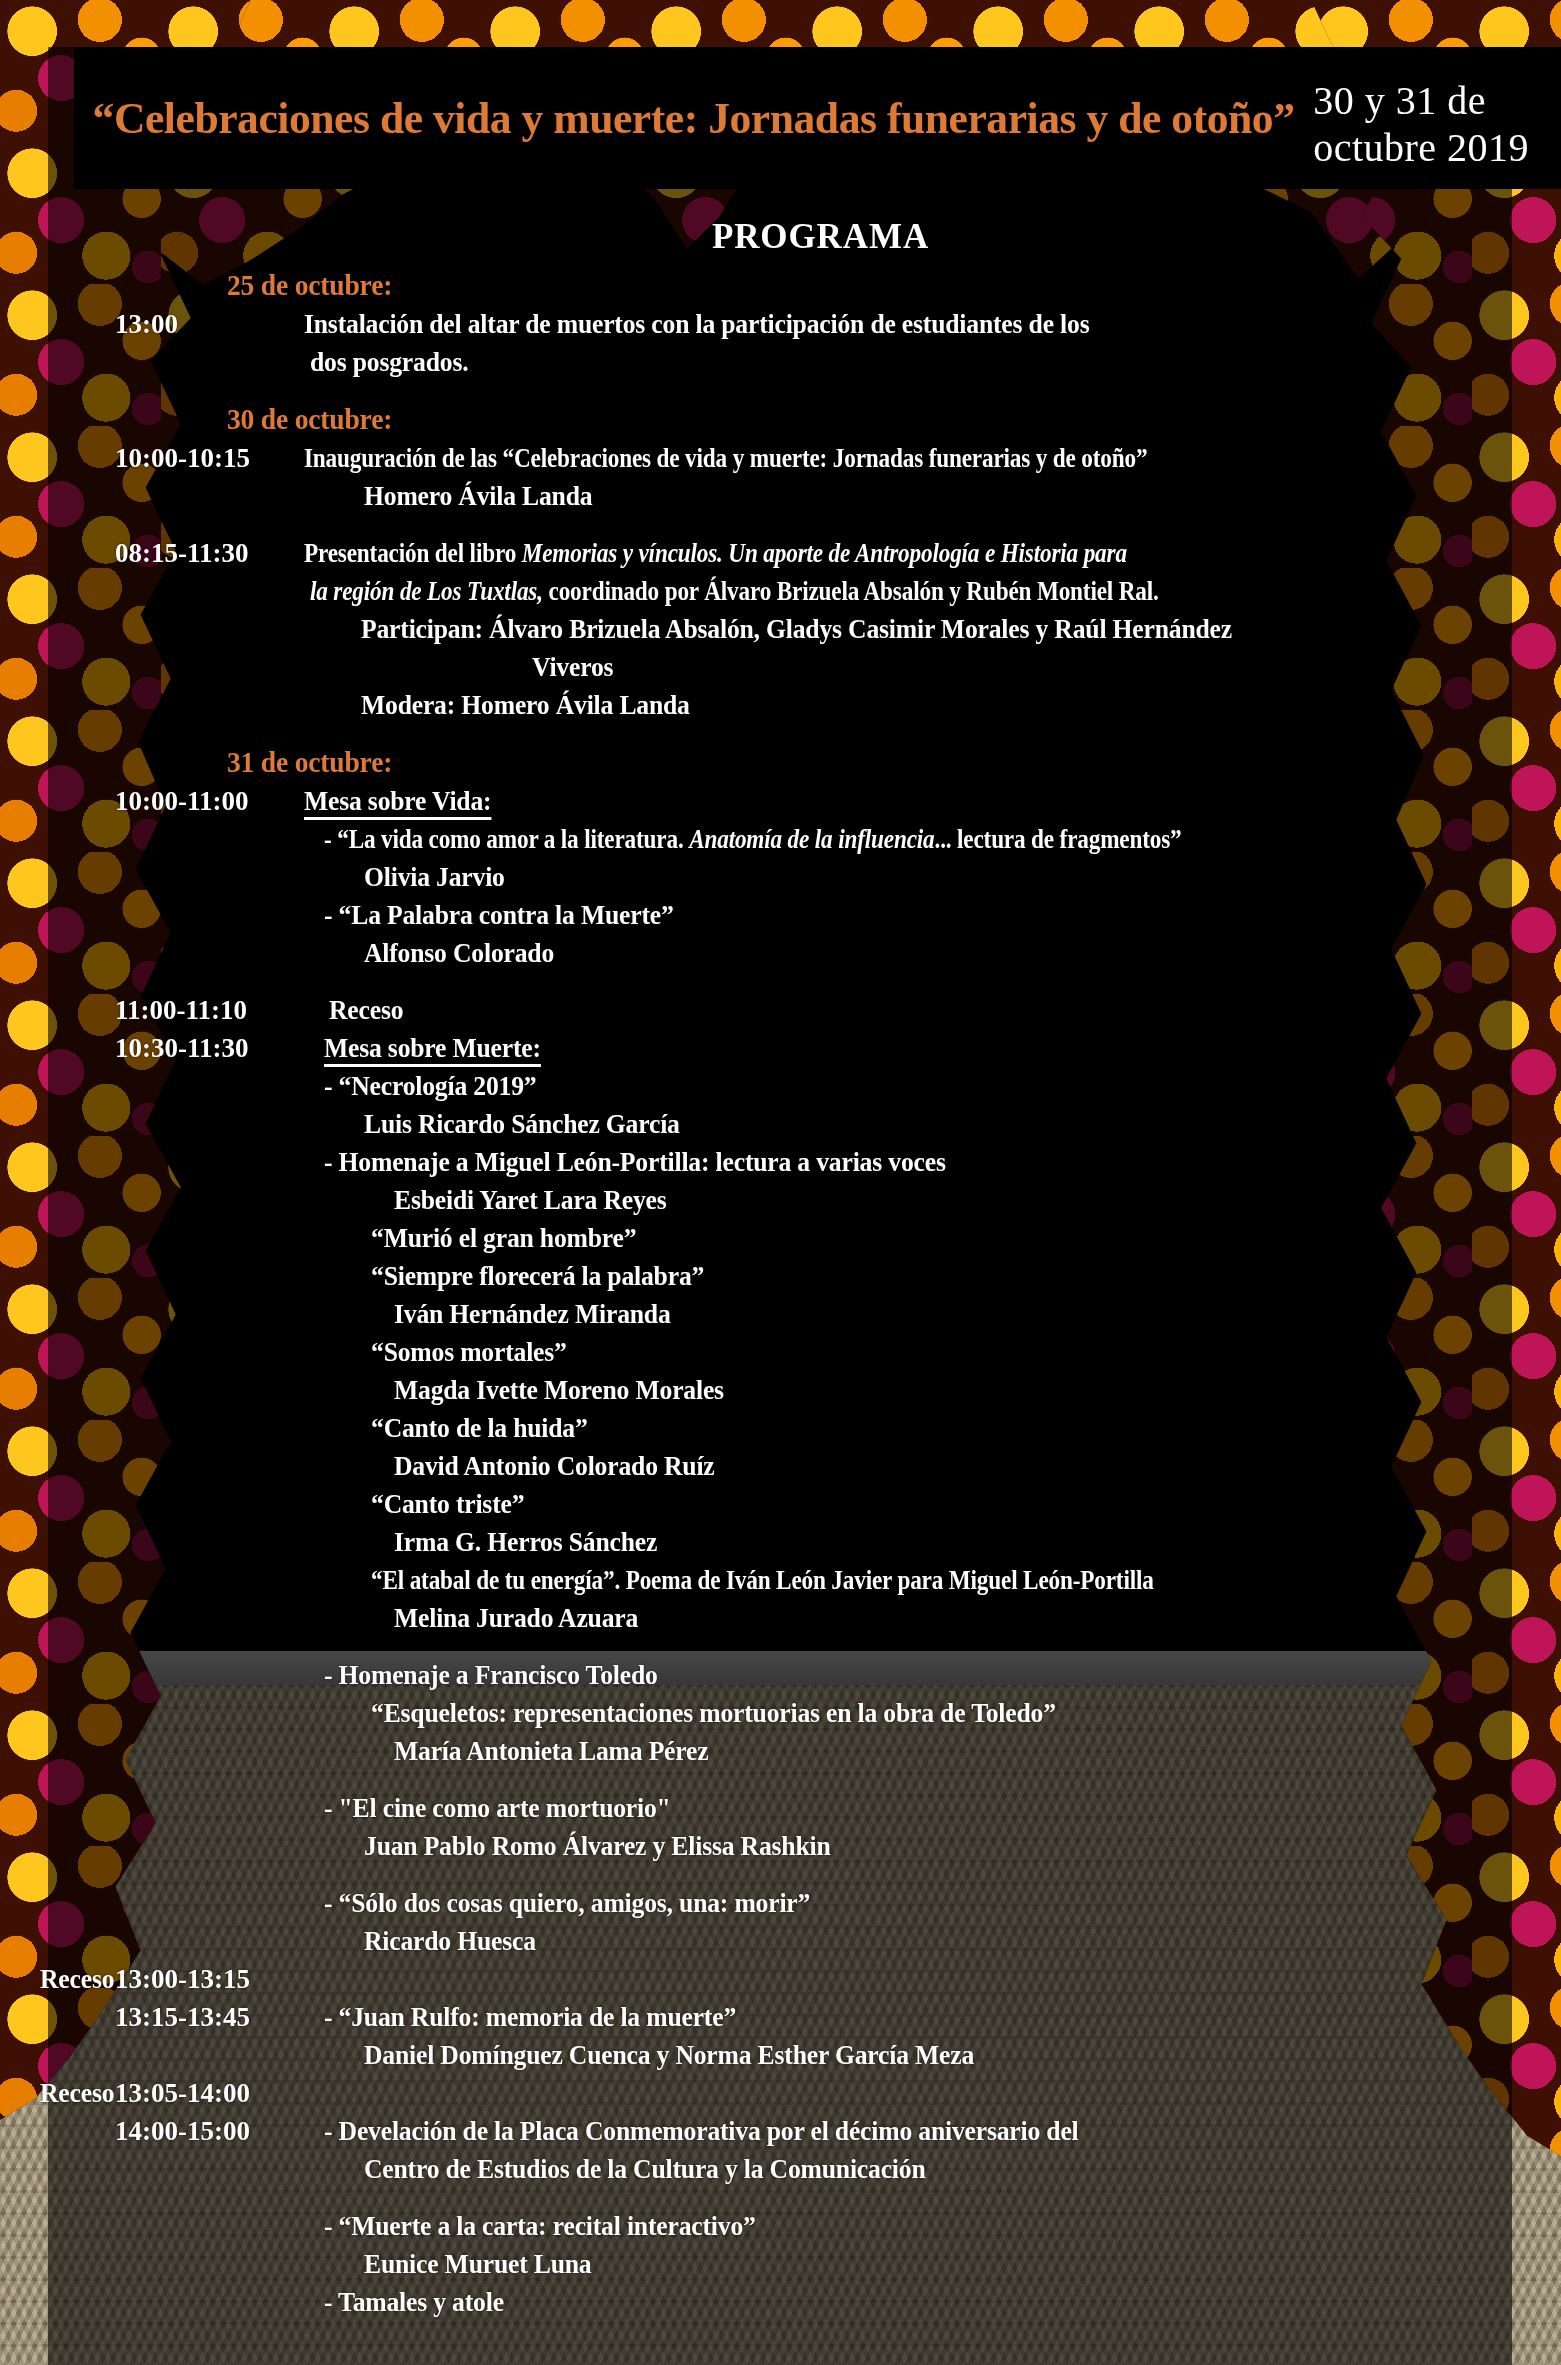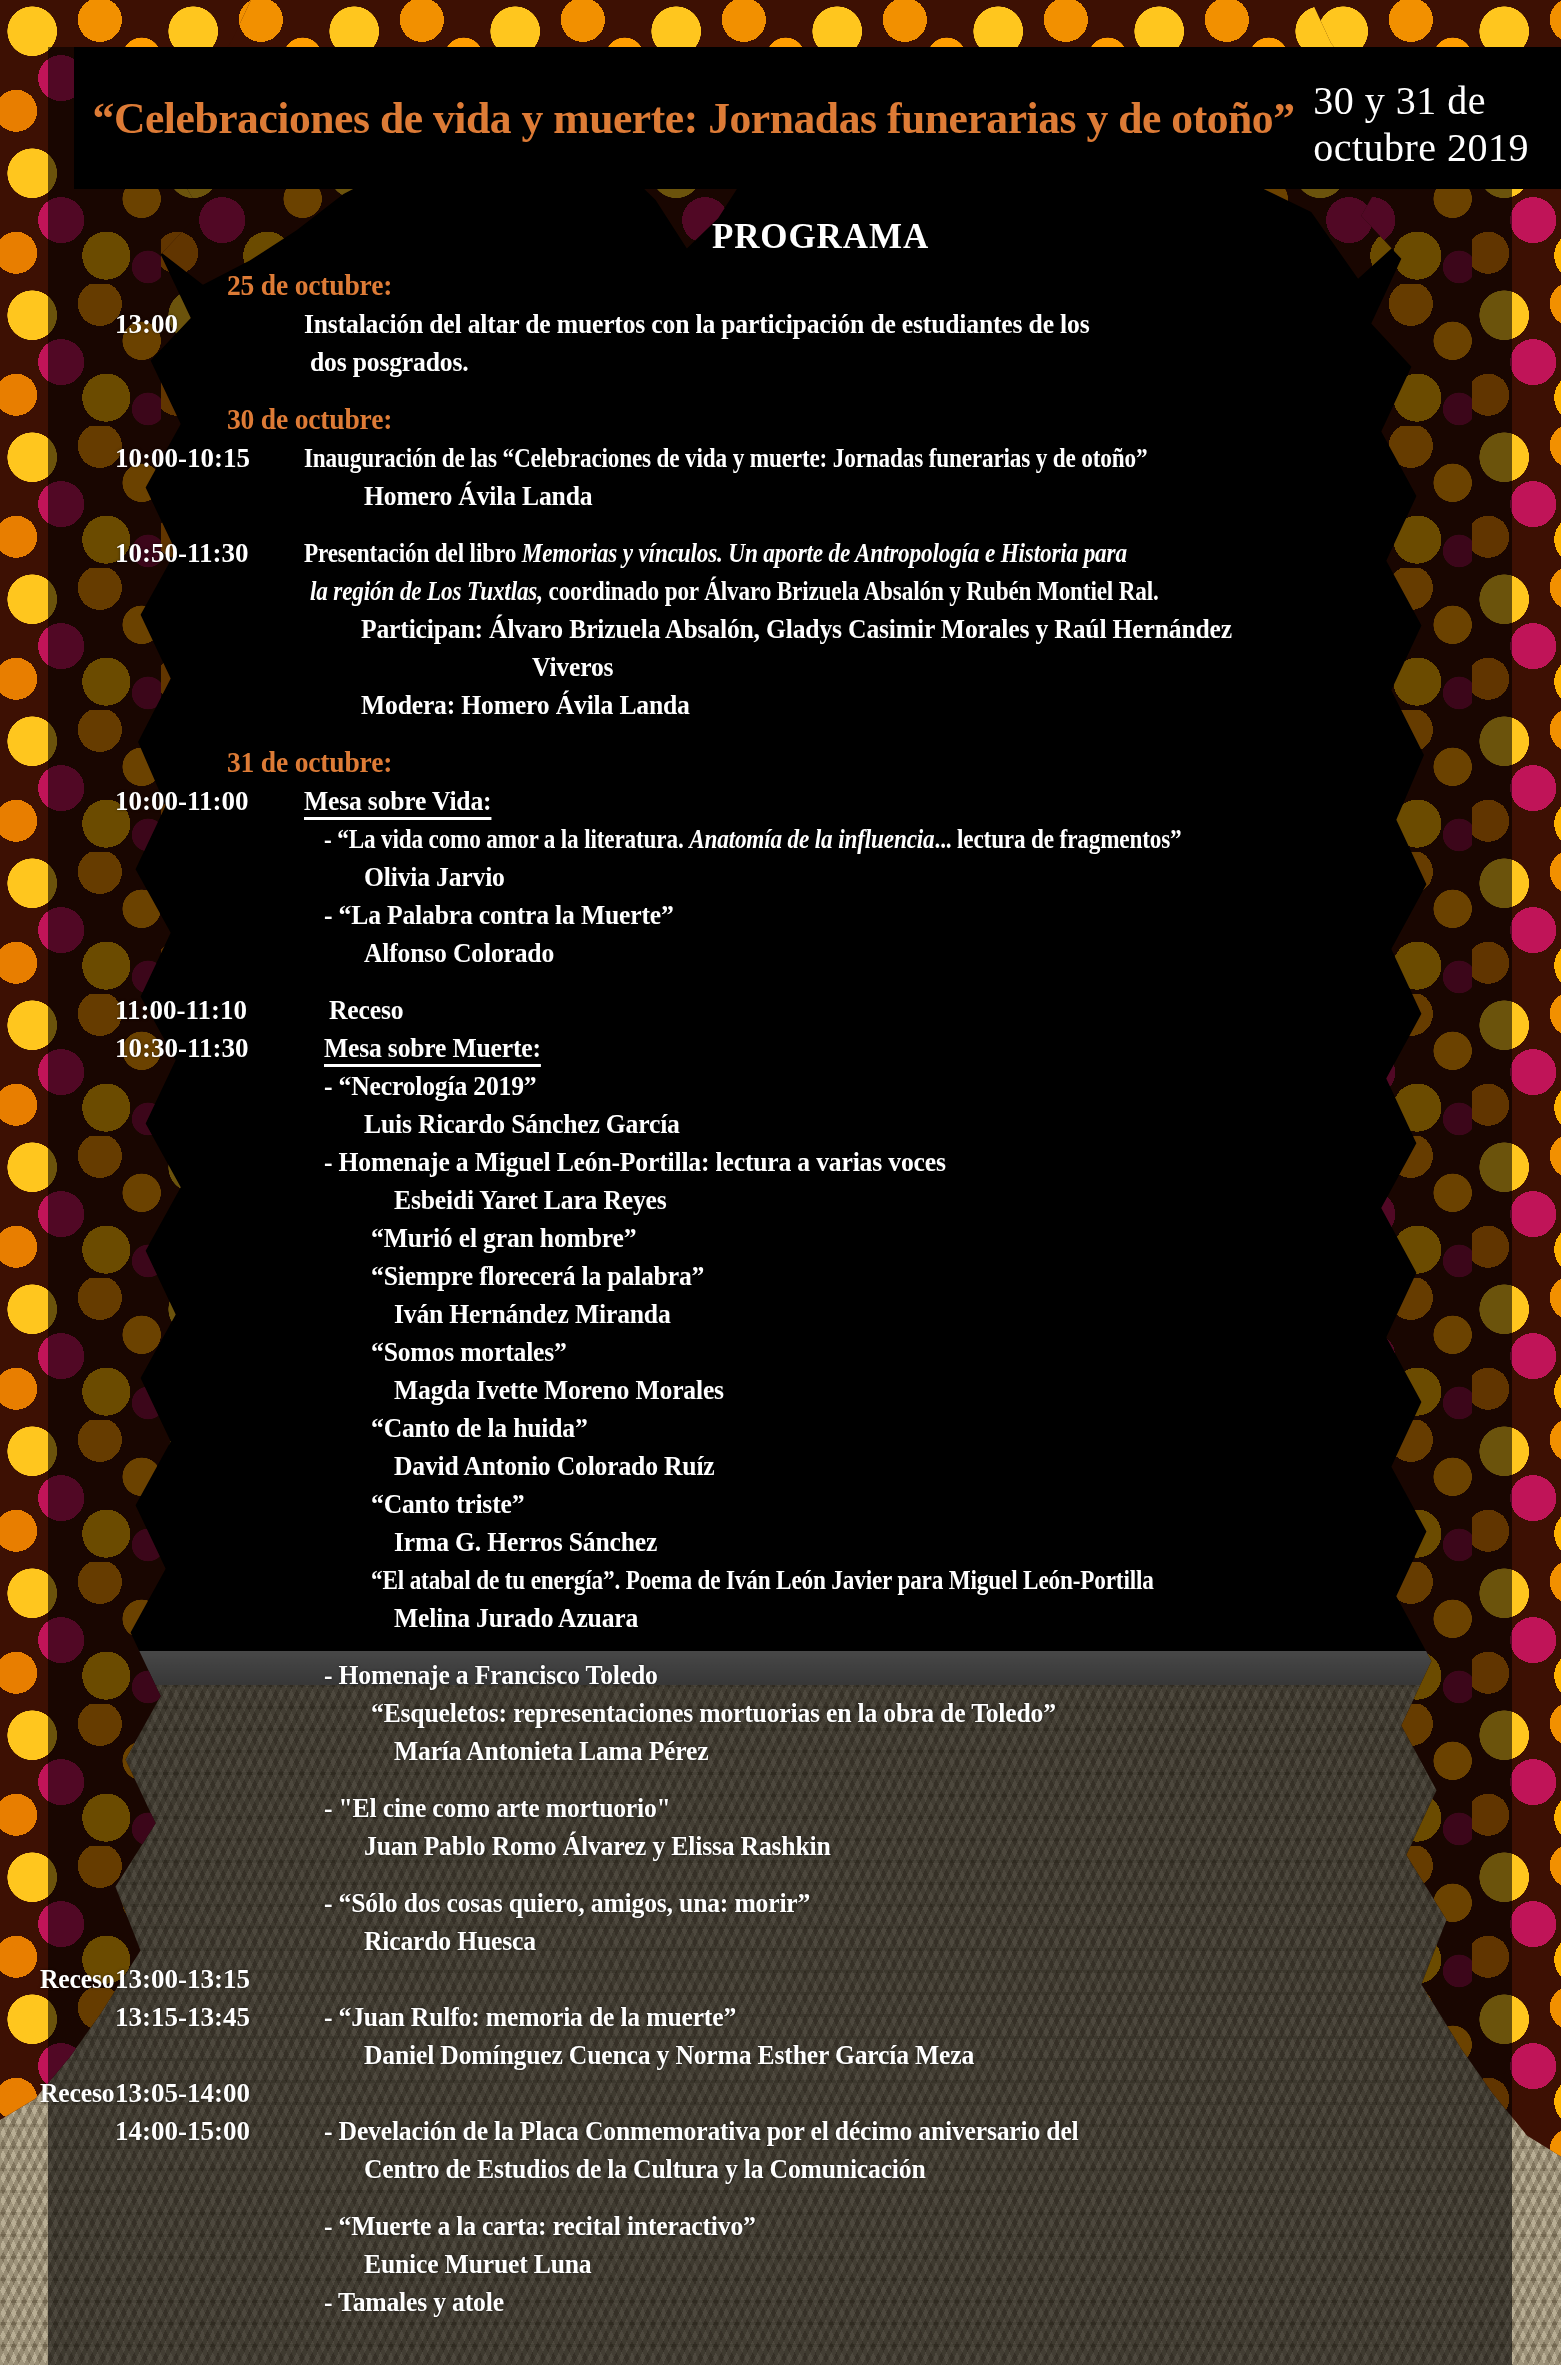--- a/index.html
+++ b/index.html
@@ -118,21 +118,21 @@
   <div class="heading">PROGRAMA</div>
   <div>
       <div class="row lv-date"><span class="txt date"><span>25 de octubre:</span></span></div>
       <div class="row lv-l1"><span class="time">13:00</span><span class="txt"><span>Instalación del altar de muertos con la participación de estudiantes de los</span></span></div>
       <div class="row lv-l1c"><span class="txt"><span>dos posgrados.</span></span></div>
       <div class="blank"></div>
       <div class="row lv-date"><span class="txt date"><span>30 de octubre:</span></span></div>
       <div class="row lv-l1"><span class="time">10:00-10:15</span><span class="txt c-s"><span>Inauguración de las “Celebraciones de vida y muerte: Jornadas funerarias y de otoño”</span></span></div>
       <div class="row lv-name"><span class="txt"><span>Homero Ávila Landa</span></span></div>
       <div class="blank"></div>
-      <div class="row lv-l1"><span class="time">10:50-11:30</span><span class="txt c-s"><span>Presentación del libro </span><span class="it">Memorias y vínculos. Un aporte de Antropología e Historia para</span></span></div>
+      <div class="row lv-l1"><span class="time">08:15-11:30</span><span class="txt c-s"><span>Presentación del libro </span><span class="it">Memorias y vínculos. Un aporte de Antropología e Historia para</span></span></div>
       <div class="row lv-l1c"><span class="txt c-s"><span class="it">la región de Los Tuxtlas,</span><span> coordinado por Álvaro Brizuela Absalón y Rubén Montiel Ral.</span></span></div>
       <div class="row lv-part"><span class="txt"><span>Participan: Álvaro Brizuela Absalón, Gladys Casimir Morales y Raúl Hernández</span></span></div>
       <div class="row lv-viveros"><span class="txt"><span>Viveros</span></span></div>
       <div class="row lv-part"><span class="txt"><span>Modera: Homero Ávila Landa</span></span></div>
       <div class="blank"></div>
       <div class="row lv-date"><span class="txt date"><span>31 de octubre:</span></span></div>
       <div class="row lv-l1"><span class="time">10:00-11:00</span><span class="txt u"><span>Mesa sobre Vida:</span></span></div>
       <div class="row lv-bullet"><span class="txt c-s"><span>- “La vida como amor a la literatura. </span><span class="it">Anatomía de la influencia</span><span>... lectura de fragmentos”</span></span></div>
       <div class="row lv-name"><span class="txt"><span>Olivia Jarvio</span></span></div>
       <div class="row lv-bullet"><span class="txt"><span>- “La Palabra contra la Muerte”</span></span></div>

